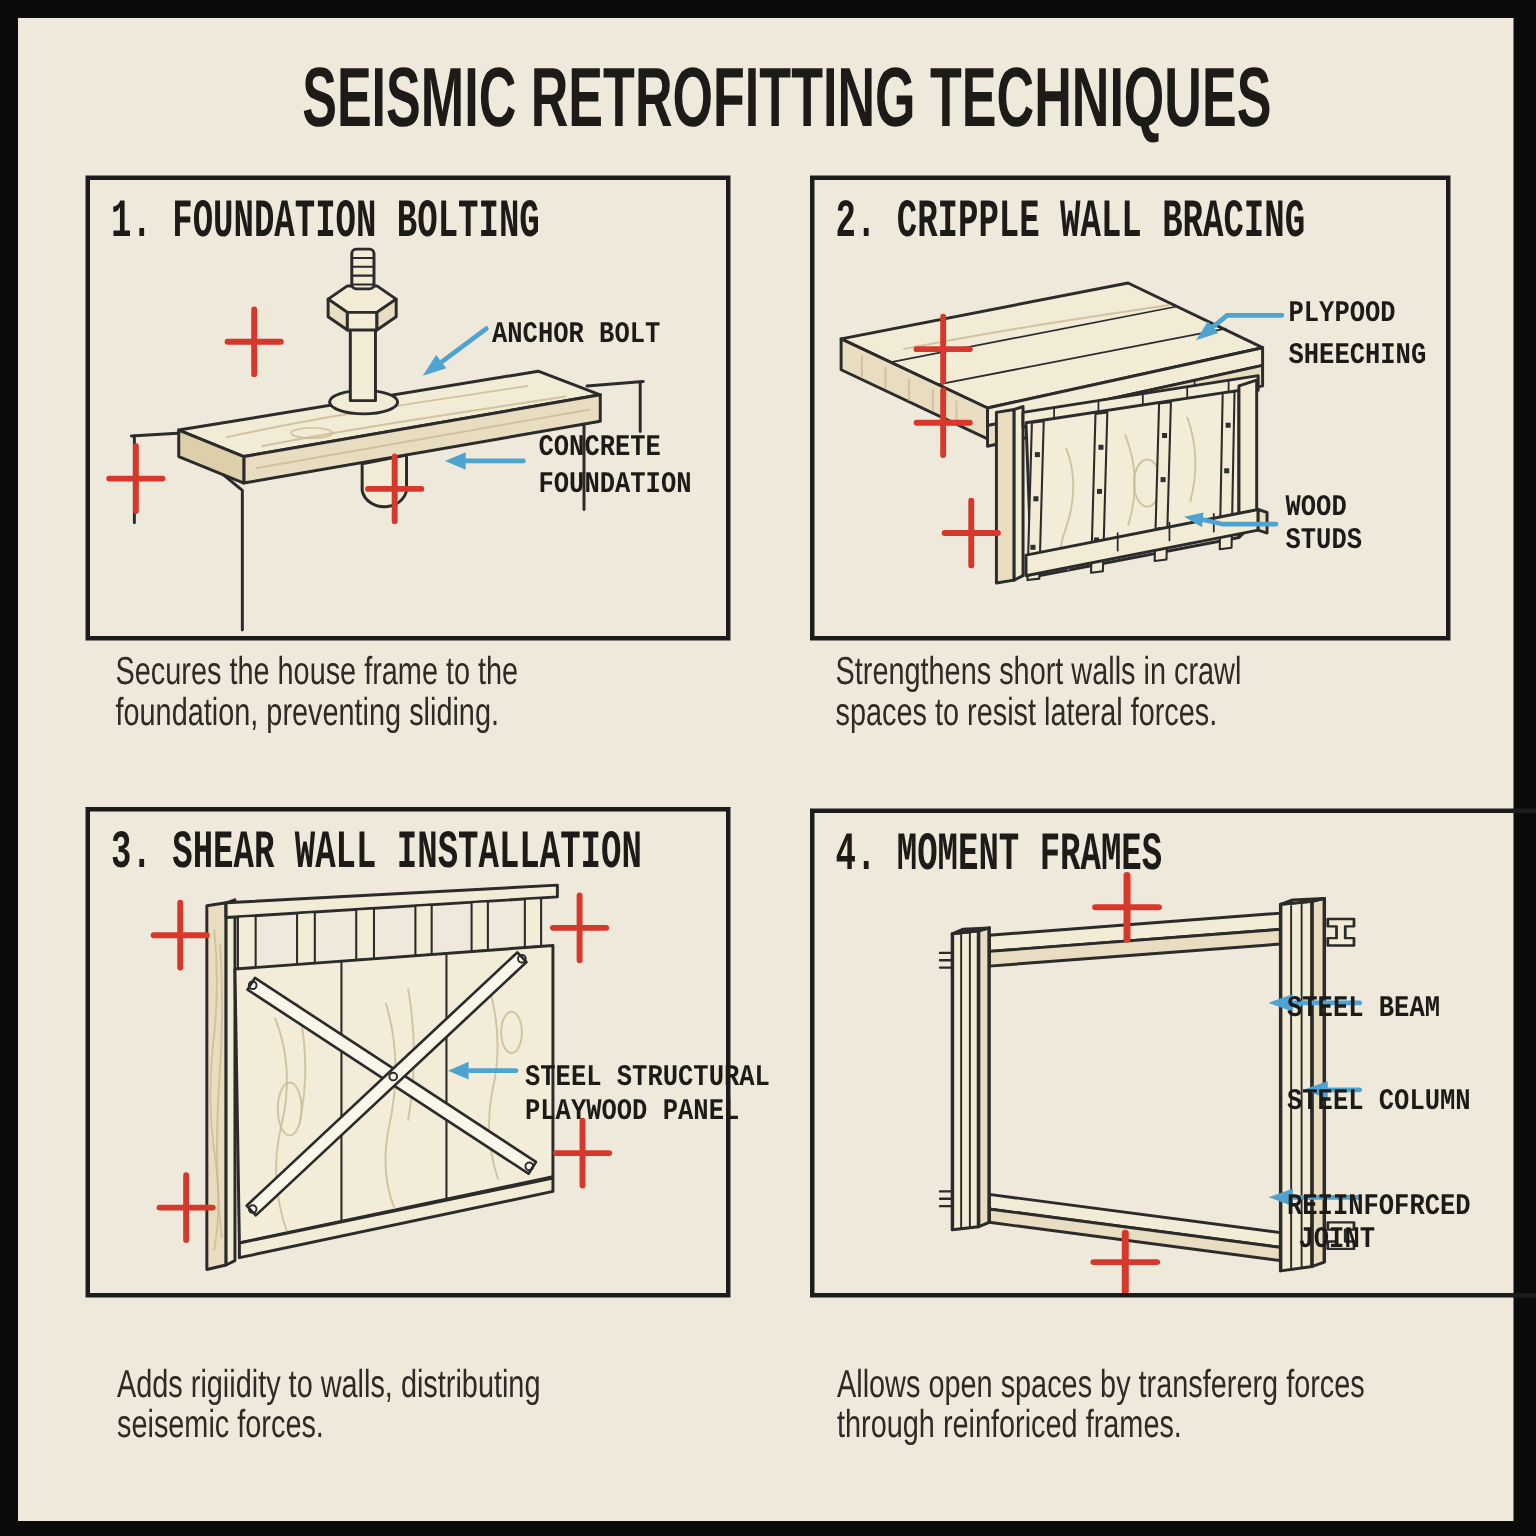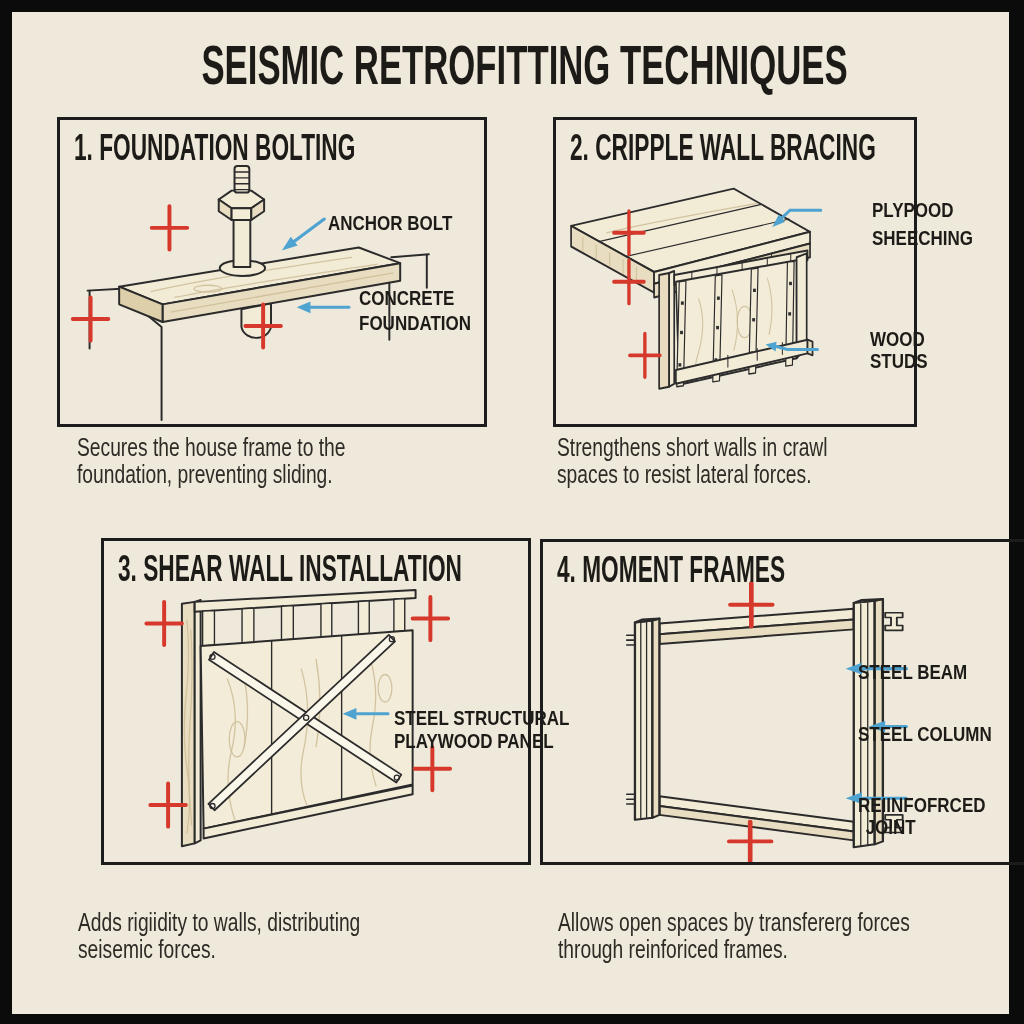--- a/index.html
+++ b/index.html
@@ -8,21 +8,21 @@
     --wood-light:#F2EBD6; --wood-mid:#E9DDC1; --wood-dark:#DDCFA9;
     --plywood:#F3ECD8; --grain:#CDBC96; --steel:#FAF6EA;
   }
   html,body{margin:0;padding:0;}
   body{width:1024px;height:1024px;position:relative;background:var(--frame);
        font-family:"Liberation Sans",sans-serif;overflow:hidden;}
   .canvas{position:absolute;left:12px;top:12px;width:997px;height:1002px;background:var(--background);}
   .title{position:absolute;left:0;right:0;top:20px;margin:0;text-align:center;
          font-size:56px;font-weight:700;color:#1D1B17;transform:scaleX(.62);
          white-space:nowrap;letter-spacing:0;}
-  .panel{position:absolute;border:3px solid var(--panel-border);box-sizing:border-box;}
+  .panel{position:absolute;border:3px solid var(--panel-border);box-sizing:border-box;font-family:Liberation Mono, monospace;}
   .panel svg{position:absolute;left:0;top:0;width:100%;height:100%;display:block;}
   .ptitle{position:absolute;left:14px;top:7px;margin:0;font-size:36px;font-weight:700;
           color:#1D1B17;transform:scaleX(.63);transform-origin:left top;white-space:nowrap;}
   .lbl{position:absolute;font-size:20px;font-weight:700;color:#1D1B17;line-height:25px;
        transform:scaleX(.85);transform-origin:left top;white-space:nowrap;}
   .lbl span{display:block;}
   .lbl .indent{margin-left:9px;}
   .caption{position:absolute;margin:0;font-size:26px;color:var(--caption);line-height:27px;
            transform:scaleX(.74);transform-origin:left top;white-space:nowrap;}
   
@@ -92,21 +92,21 @@
     <h2 class="ptitle">1. FOUNDATION BOLTING</h2>
     <div class="lbl" style="left:268px;top:91px">
       <span>ANCHOR BOLT</span>
     </div>
     <div class="lbl" style="left:299px;top:166px">
       <span>CONCRETE</span>
       <span>FOUNDATION</span>
     </div>
   </section>
 
-  <section class="panel" style="left:541px;top:105px;width:364px;height:310px;">
+  <section class="panel" style="left:528px;top:105px;width:427px;height:310px;">
     <svg viewBox="0 0 427 310" preserveAspectRatio="none">
       <g>
         <polygon class="wl" points="18,108 212,70 303,114 117,155"></polygon>
         <path class="ln" style="stroke-width:1.2" d="M51,124 L245,86 M84,139 L278,101"></path>
         <path class="gr" d="M60,115 C120,103 180,94 240,85"></path>
         <polygon class="wm" points="18,108 117,155 117,176 18,129"></polygon>
         <path class="gr" d="M32,119 V134 M48,127 V142 M64,135 V150 M80,142 V157 M96,150 V165"></path>
         <polygon class="wl" points="117,155 303,114 303,126 117,167"></polygon>
         <polygon class="wm" points="117,167 303,126 303,140 117,181"></polygon>
         <path class="ln" style="stroke-width:1.2" d="M152,160 V173 M187,152 V165 M222,145 V158 M257,137 V150"></path>
@@ -160,21 +160,21 @@
     <div class="lbl" style="left:316px;top:76px;line-height:28px">
       <span>PLYPOOD</span>
       <span>SHEECHING</span>
     </div>
     <div class="lbl" style="left:314px;top:208px;line-height:22px">
       <span>WOOD</span>
       <span>STUDS</span>
     </div>
   </section>
 
-  <section class="panel" style="left:45px;top:526px;width:430px;height:327px;margin-left:44px;">
+  <section class="panel" style="left:45px;top:526px;width:430px;height:327px;">
     <svg viewBox="0 0 430 327" preserveAspectRatio="none">
       <g>
         <polygon class="wm" points="79,64 92,62 92,308 79,311"></polygon>
         <polygon class="wl" points="92,62 98,60 98,305 92,308"></polygon>
         <path class="gr" d="M84,80 q4,40 -1,80 q-4,40 2,78 q4,30 -1,60"></path>
         <path class="gr" d="M88,90 q3,50 -1,100 q-3,50 2,100"></path>
         <polygon class="wl" points="92,62 316,50 316,58 92,72"></polygon>
         <polygon class="wl" style="stroke-width:1.4" points="100,71.5 112,70.8 112,106 100,107"></polygon>
         <polygon class="wl" style="stroke-width:1.4" points="140,69 152,68.3 152,103 140,103.9"></polygon>
         <polygon class="wl" style="stroke-width:1.4" points="180,66.5 192,65.8 192,100 180,100.9"></polygon>

